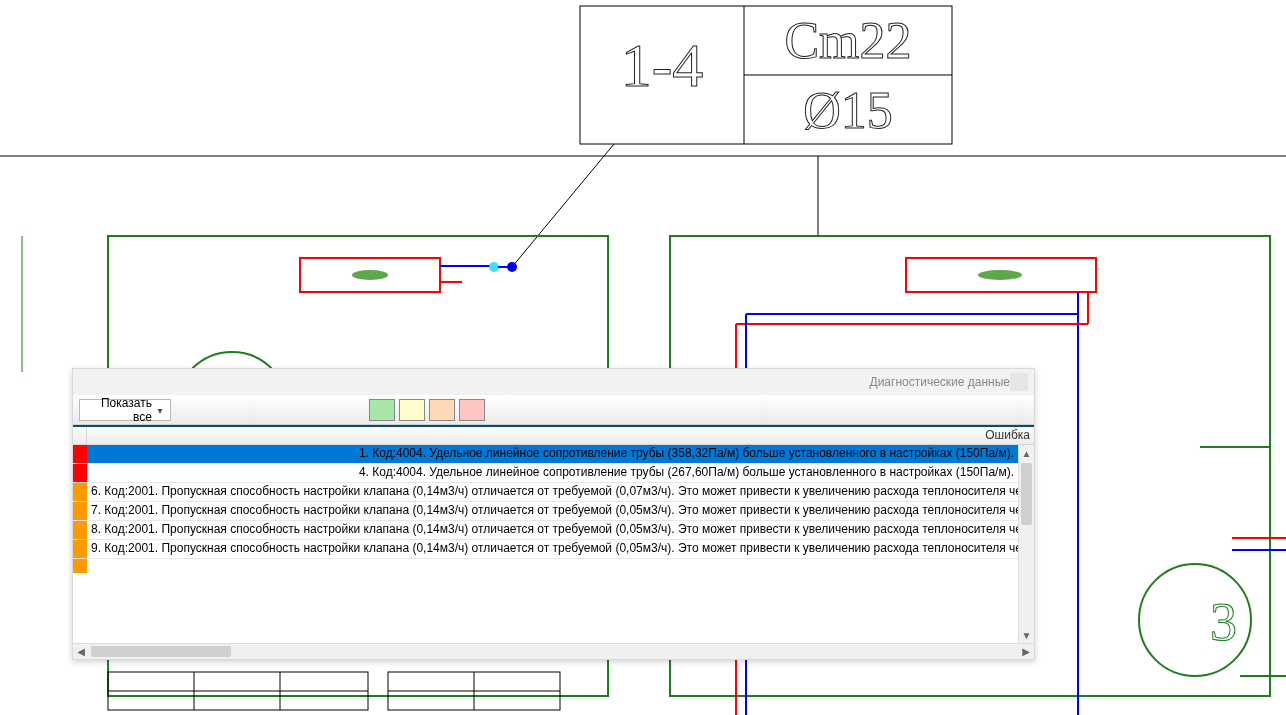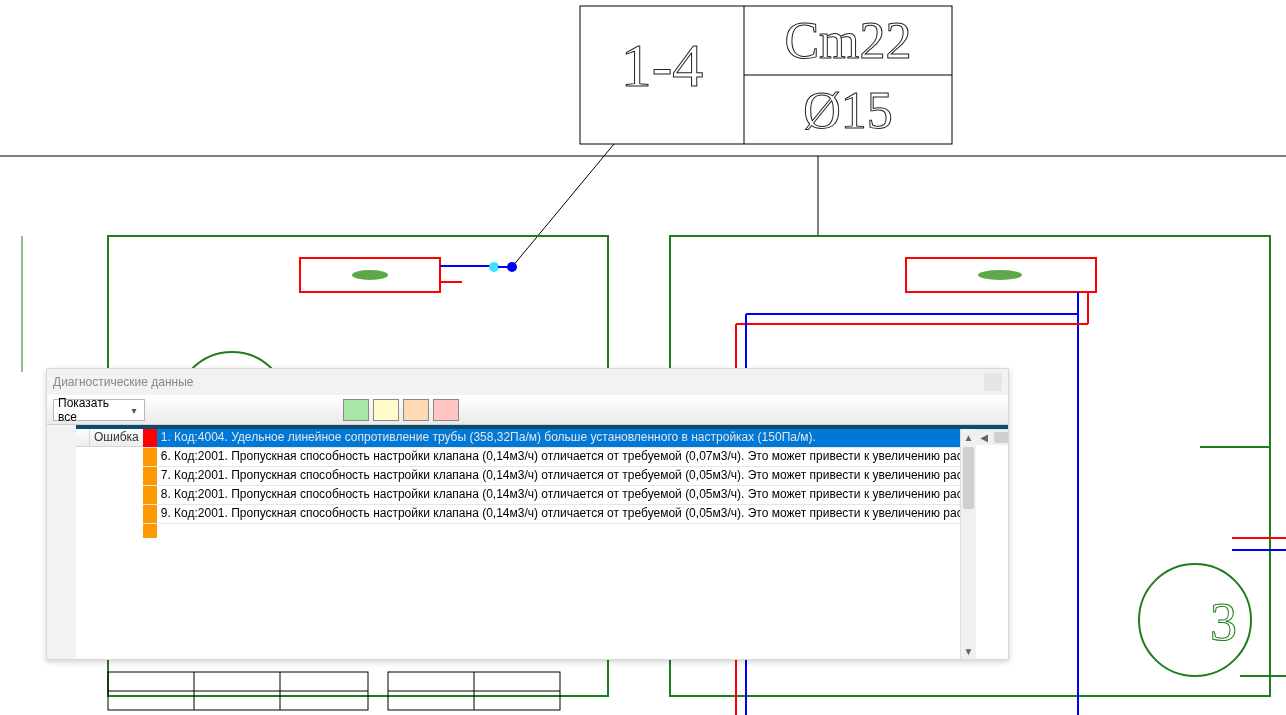--- a/index.html
+++ b/index.html
@@ -16,29 +16,30 @@
   
   .canvas {
     position: absolute;
     left: 0; top: 0; right: 0; bottom: 0;
     pointer-events: none;
   }
 
   
   .diag-window {
     position: absolute;
-    left: 46px;
+    left: 72px;
     top: 368px;
     width: 963px;
     height: 292px;
     background: #f2f2f2;
     border: 1px solid #d9d9d9;
     box-shadow: 0 2px 6px rgba(0,0,0,0.18);
     display: flex;
     flex-direction: column;
+    text-align: right;
   }
   .diag-titlebar {
     height: 26px;
     display: flex;
     align-items: center;
     padding: 0 6px;
     background: #f2f2f2;
     color: #888;
     font-size: 12px;
   }
@@ -89,26 +90,25 @@
     border: 1px solid #888;
   }
   .sw-green  { background: #a7e6a7; }
   .sw-yellow { background: #fffbca; }
   .sw-orange { background: #ffd8b5; }
   .sw-pink   { background: #ffc4c4; }
 
   .diag-grid {
     flex: 1;
     background: #fff;
-    border-top: 4px solid #0c4a6e;
-    display: flex;
-    flex-direction: row;
+    border-top: 2px solid #0c4a6e;
+    display: flex;
+    flex-direction: column;
     overflow: hidden;
     position: relative;
-    margin-left: 29px;
   }
   .grid-header {
     display: flex;
     height: 18px;
     background: linear-gradient(#fdfdfd,#ececec);
     border-bottom: 1px solid #d4d4d4;
     font-size: 12px;
     color: #333;
   }
   .grid-header .hcell-color {
@@ -162,21 +162,21 @@
     flex: 0 0 14px;
   }
   .row .cell-text {
     flex: 1;
     padding: 1px 4px;
     overflow: hidden;
     text-overflow: clip;
   }
   .sev-red    { background: #ff0000; }
   .sev-orange { background: #ff9900; }
-  .row-sel .cell-text { background: #0078d7; color: #e5e5e5; }
+  .row-sel .cell-text { background: #0078d7; color: #000000; }
 
   .hscroll {
     height: 16px;
     background: #f0f0f0;
     border-top: 1px solid #ddd;
     display: flex; align-items: center;
   }
   .hscroll .sbtn {
     width: 16px; height: 100%;
     display: flex; align-items: center; justify-content: center;
@@ -290,20 +290,24 @@
       <div class="hcell-color"></div>
       <div class="hcell-text">Ошибка</div>
     </div>
     <div class="grid-body">
       <div class="rows" id="grid-rows">
           <div class="row row-sel">
             <div class="cell-color sev-red"></div>
             <div class="cell-text">1. Код:4004. Удельное линейное сопротивление трубы (358,32Па/м) больше установленного в настройках (150Па/м).</div>
           </div>
           <div class="row">
+            <div class="cell-color sev-red"></div>
+            <div class="cell-text">4. Код:4004. Удельное линейное сопротивление трубы (267,60Па/м) больше установленного в настройках (150Па/м).</div>
+          </div>
+          <div class="row">
             <div class="cell-color sev-orange"></div>
             <div class="cell-text">6. Код:2001. Пропускная способность настройки клапана (0,14м3/ч) отличается от требуемой (0,07м3/ч). Это может привести к увеличению расхода теплоносителя через прибор на</div>
           </div>
           <div class="row">
             <div class="cell-color sev-orange"></div>
             <div class="cell-text">7. Код:2001. Пропускная способность настройки клапана (0,14м3/ч) отличается от требуемой (0,05м3/ч). Это может привести к увеличению расхода теплоносителя через прибор на</div>
           </div>
           <div class="row">
             <div class="cell-color sev-orange"></div>
             <div class="cell-text">8. Код:2001. Пропускная способность настройки клапана (0,14м3/ч) отличается от требуемой (0,05м3/ч). Это может привести к увеличению расхода теплоносителя через прибор на</div>

